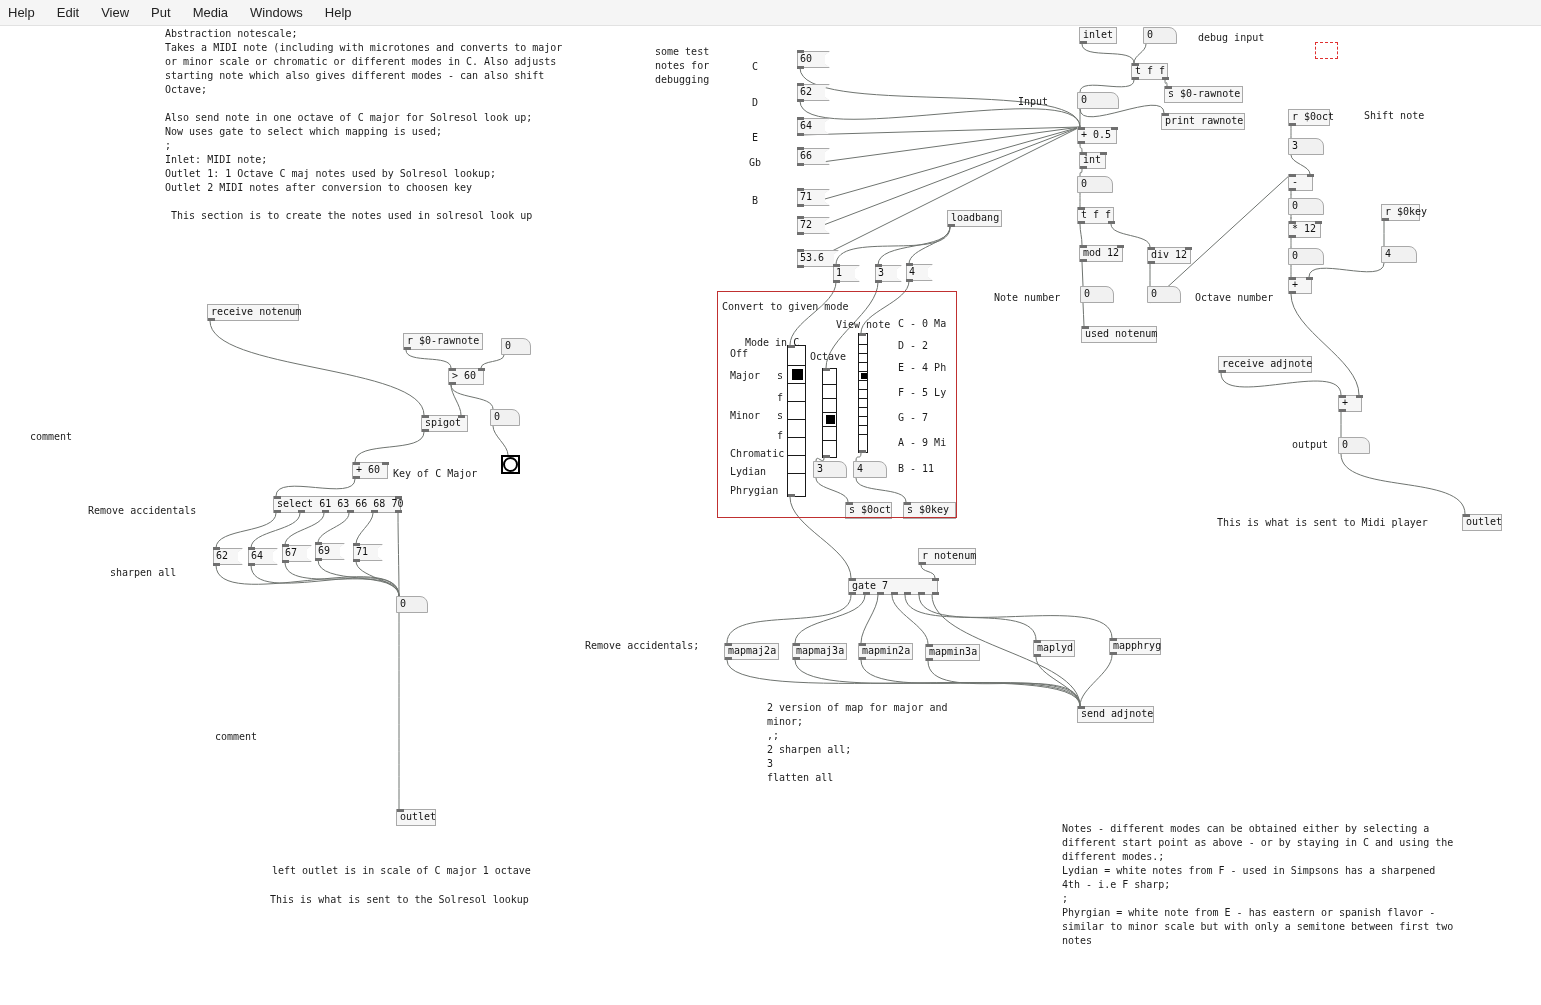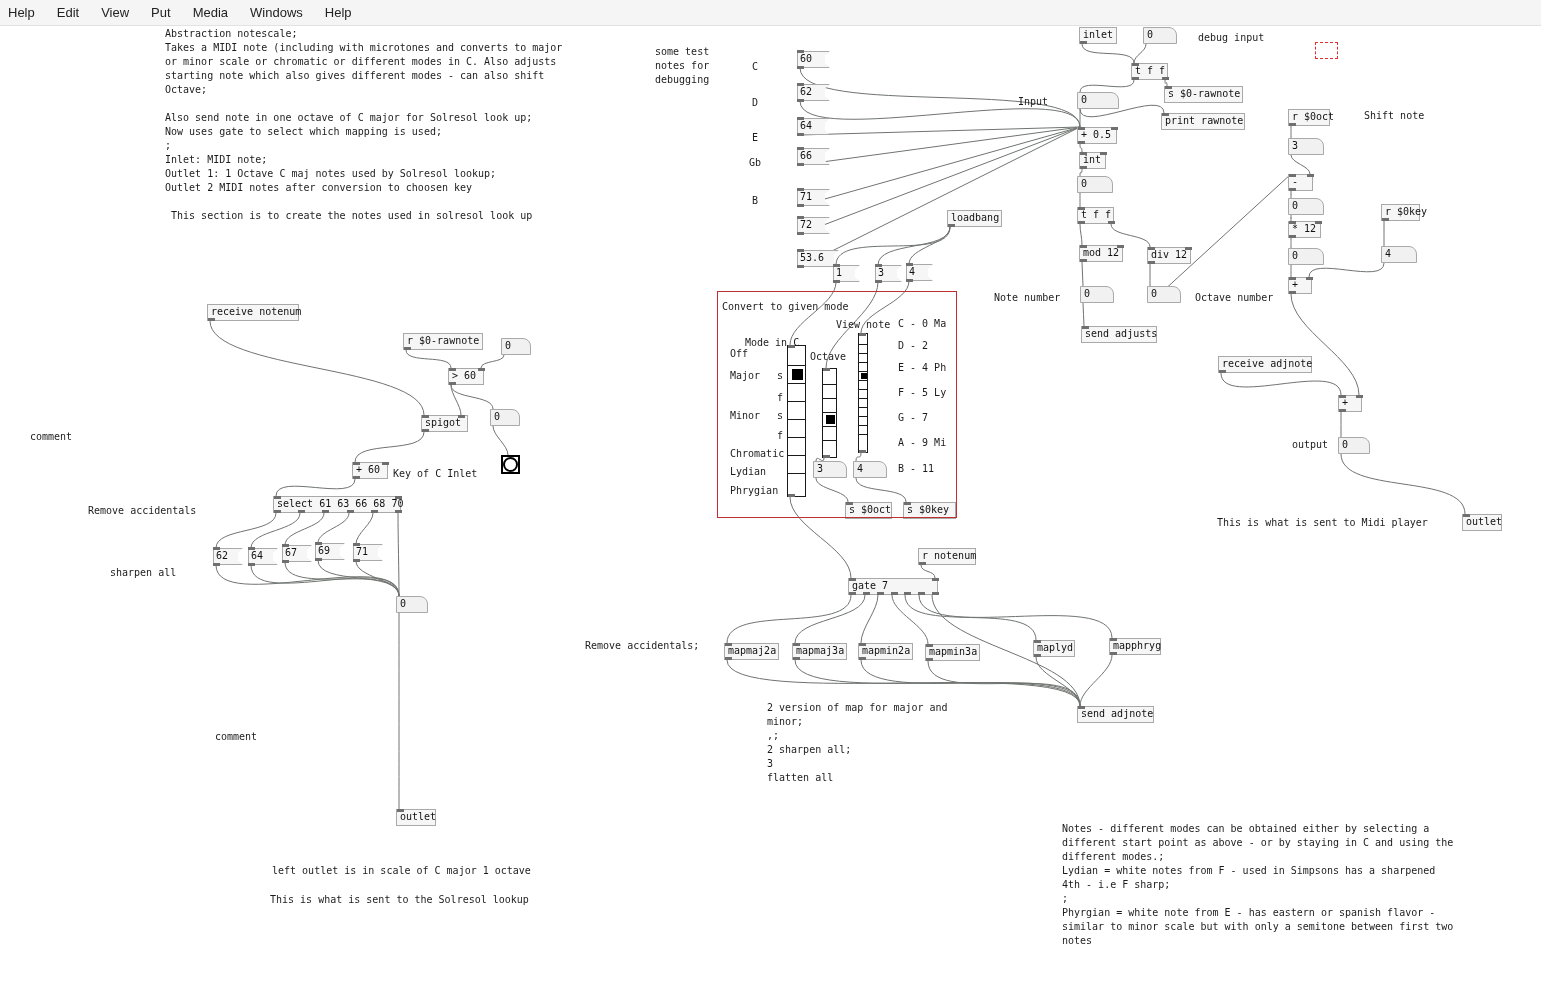--- a/index.html
+++ b/index.html
@@ -193,39 +193,39 @@
 flatten all</div>
       <div class="node cmt" style="left: 1062px; top: 822px;">Notes - different modes can be obtained either by selecting a
 different start point as above - or by staying in C and using the
 different modes.;
 Lydian = white notes from F - used in Simpsons has a sharpened
 4th - i.e F sharp;
 ;
 Phyrgian = white note from E - has eastern or spanish flavor -
 similar to minor scale but with only a semitone between first two
 notes</div>
-      <div class="node cmt" style="left: 393px; top: 467px;">Key of C Inlet</div>
+      <div class="node cmt" style="left: 393px; top: 467px;">Key of C Major</div>
       <div class="node obj" style="left: 207px; top: 304px; width: 92px;"><span>receive notenum</span><div class="nub" style="left: 0px; bottom: -1px;"></div></div>
       <div class="node obj" style="left: 403px; top: 333px; width: 80px;"><span>r $0-rawnote</span><div class="nub" style="left: 0px; bottom: -1px;"></div></div>
       <div class="node obj" style="left: 448px; top: 368px; width: 36px;"><span>&gt; 60</span><div class="nub" style="left: 0px; top: -1px;"></div><div class="nub" style="left: 29px; top: -1px;"></div><div class="nub" style="left: 0px; bottom: -1px;"></div></div>
       <div class="node obj" style="left: 421px; top: 415px; width: 47px;"><span>spigot</span><div class="nub" style="left: 0px; top: -1px;"></div><div class="nub" style="left: 36px; top: -1px;"></div><div class="nub" style="left: 0px; bottom: -1px;"></div></div>
       <div class="node obj" style="left: 352px; top: 462px; width: 36px;"><span>+ 60</span><div class="nub" style="left: 0px; top: -1px;"></div><div class="nub" style="left: 29px; top: -1px;"></div><div class="nub" style="left: 0px; bottom: -1px;"></div></div>
       <div class="node obj" style="left: 273px; top: 496px; width: 128px;"><span>select 61 63 66 68 70</span><div class="nub" style="left: 0px; top: -1px;"></div><div class="nub" style="left: 121px; top: -1px;"></div><div class="nub" style="left: 0px; bottom: -1px;"></div><div class="nub" style="left: 24.2px; bottom: -1px;"></div><div class="nub" style="left: 48.4px; bottom: -1px;"></div><div class="nub" style="left: 72.6px; bottom: -1px;"></div><div class="nub" style="left: 96.8px; bottom: -1px;"></div><div class="nub" style="left: 121px; bottom: -1px;"></div></div>
       <div class="node obj" style="left: 396px; top: 809px; width: 40px;"><span>outlet</span><div class="nub" style="left: 0px; top: -1px;"></div></div>
       <div class="node obj" style="left: 947px; top: 210px; width: 55px;"><span>loadbang</span><div class="nub" style="left: 0px; bottom: -1px;"></div></div>
       <div class="node obj" style="left: 1079px; top: 27px; width: 38px;"><span>inlet</span><div class="nub" style="left: 0px; bottom: -1px;"></div></div>
       <div class="node obj" style="left: 1131px; top: 63px; width: 37px;"><span>t f f</span><div class="nub" style="left: 0px; top: -1px;"></div><div class="nub" style="left: 0px; bottom: -1px;"></div><div class="nub" style="left: 30px; bottom: -1px;"></div></div>
       <div class="node obj" style="left: 1164px; top: 86px; width: 79px;"><span>s $0-rawnote</span><div class="nub" style="left: 0px; top: -1px;"></div></div>
       <div class="node obj" style="left: 1161px; top: 113px; width: 84px;"><span>print rawnote</span><div class="nub" style="left: 0px; top: -1px;"></div></div>
       <div class="node obj" style="left: 1077px; top: 127px; width: 40px;"><span>+ 0.5</span><div class="nub" style="left: 0px; top: -1px;"></div><div class="nub" style="left: 33px; top: -1px;"></div><div class="nub" style="left: 0px; bottom: -1px;"></div></div>
       <div class="node obj" style="left: 1079px; top: 152px; width: 27px;"><span>int</span><div class="nub" style="left: 0px; top: -1px;"></div><div class="nub" style="left: 20px; top: -1px;"></div><div class="nub" style="left: 0px; bottom: -1px;"></div></div>
       <div class="node obj" style="left: 1077px; top: 207px; width: 37px;"><span>t f f</span><div class="nub" style="left: 0px; top: -1px;"></div><div class="nub" style="left: 0px; bottom: -1px;"></div><div class="nub" style="left: 30px; bottom: -1px;"></div></div>
       <div class="node obj" style="left: 1079px; top: 245px; width: 44px;"><span>mod 12</span><div class="nub" style="left: 0px; top: -1px;"></div><div class="nub" style="left: 37px; top: -1px;"></div><div class="nub" style="left: 0px; bottom: -1px;"></div></div>
       <div class="node obj" style="left: 1147px; top: 247px; width: 44px;"><span>div 12</span><div class="nub" style="left: 0px; top: -1px;"></div><div class="nub" style="left: 37px; top: -1px;"></div><div class="nub" style="left: 0px; bottom: -1px;"></div></div>
-      <div class="node obj" style="left: 1081px; top: 326px; width: 76px;"><span>send adjusts</span><div class="nub" style="left: 0px; top: -1px;"></div></div>
+      <div class="node obj" style="left: 1081px; top: 326px; width: 76px;"><span>used notenum</span><div class="nub" style="left: 0px; top: -1px;"></div></div>
       <div class="node obj" style="left: 1288px; top: 109px; width: 42px;"><span>r $0oct</span><div class="nub" style="left: 0px; bottom: -1px;"></div></div>
       <div class="node obj" style="left: 1288px; top: 174px; width: 25px;"><span>-</span><div class="nub" style="left: 0px; top: -1px;"></div><div class="nub" style="left: 18px; top: -1px;"></div><div class="nub" style="left: 0px; bottom: -1px;"></div></div>
       <div class="node obj" style="left: 1288px; top: 221px; width: 33px;"><span>* 12</span><div class="nub" style="left: 0px; top: -1px;"></div><div class="nub" style="left: 26px; top: -1px;"></div><div class="nub" style="left: 0px; bottom: -1px;"></div></div>
       <div class="node obj" style="left: 1288px; top: 277px; width: 24px;"><span>+</span><div class="nub" style="left: 0px; top: -1px;"></div><div class="nub" style="left: 17px; top: -1px;"></div><div class="nub" style="left: 0px; bottom: -1px;"></div></div>
       <div class="node obj" style="left: 1381px; top: 204px; width: 39px;"><span>r $0key</span><div class="nub" style="left: 0px; bottom: -1px;"></div></div>
       <div class="node obj" style="left: 1218px; top: 356px; width: 94px;"><span>receive adjnote</span><div class="nub" style="left: 0px; bottom: -1px;"></div></div>
       <div class="node obj" style="left: 1338px; top: 395px; width: 24px;"><span>+</span><div class="nub" style="left: 0px; top: -1px;"></div><div class="nub" style="left: 17px; top: -1px;"></div><div class="nub" style="left: 0px; bottom: -1px;"></div></div>
       <div class="node obj" style="left: 1462px; top: 514px; width: 40px;"><span>outlet</span><div class="nub" style="left: 0px; top: -1px;"></div></div>
       <div class="node obj" style="left: 918px; top: 548px; width: 58px;"><span>r notenum</span><div class="nub" style="left: 0px; bottom: -1px;"></div></div>
       <div class="node obj" style="left: 848px; top: 578px; width: 90px;"><span>gate 7</span><div class="nub" style="left: 0px; top: -1px;"></div><div class="nub" style="left: 83px; top: -1px;"></div><div class="nub" style="left: 0px; bottom: -1px;"></div><div class="nub" style="left: 13.8333px; bottom: -1px;"></div><div class="nub" style="left: 27.6667px; bottom: -1px;"></div><div class="nub" style="left: 41.5px; bottom: -1px;"></div><div class="nub" style="left: 55.3333px; bottom: -1px;"></div><div class="nub" style="left: 69.1667px; bottom: -1px;"></div><div class="nub" style="left: 83px; bottom: -1px;"></div></div>

